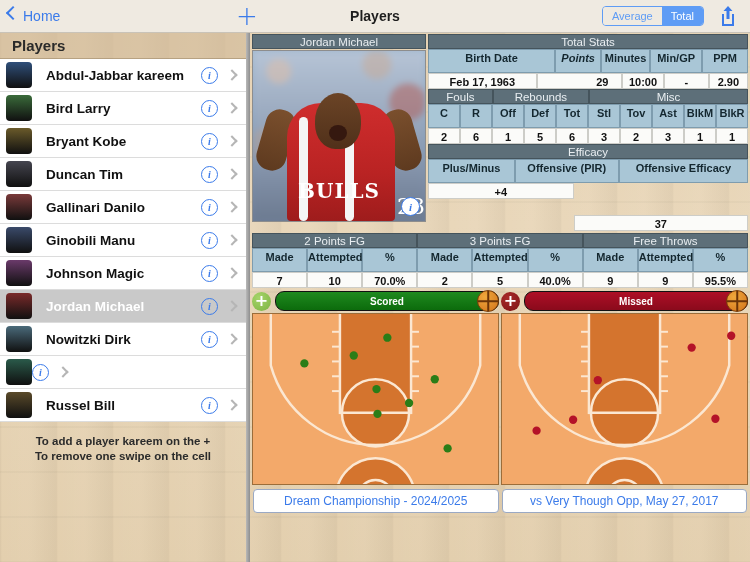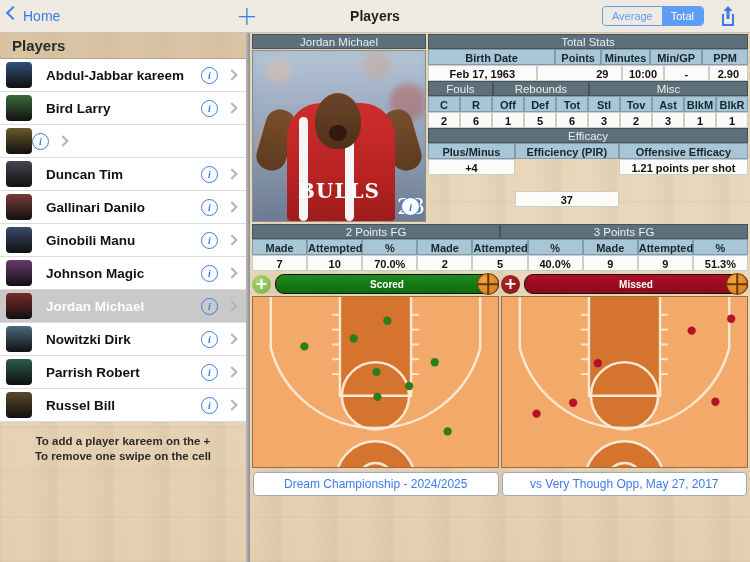--- a/index.html
+++ b/index.html
@@ -105,21 +105,21 @@
   
   .right{position:absolute;left:250px;top:32px;width:500px;height:530px;}
 
   .bar{
     background:#5d6f79;color:#e9eef1;text-align:center;
     font-size:11.5px;height:15px;line-height:15px;
     border:1px solid #45545c;box-sizing:border-box;
   }
   .sub{
     background:#a9c6d6;color:#14272f;text-align:center;font-weight:bold;
-    font-size:11px;height:16px;line-height:16px;
+    font-size:11px;height:24px;line-height:16px;
     border:1px solid #7e9cae;box-sizing:border-box;
   }
   .val{
     background:#fbfbf9;color:#111;text-align:center;font-weight:bold;
     font-size:11px;height:16px;line-height:16px;
     border:1px solid #cdcdc8;box-sizing:border-box;
   }
   .rowf{display:flex;}
   .rowf>*{flex:1 1 0;min-width:0;}
 
@@ -264,20 +264,21 @@
         <div class="chev-r"></div>
       </div>
       <div class="prow">
         <div class="pav" style="background:linear-gradient(180deg,#3a6b3a,#101010)"></div>
         <div class="pname">Bird Larry</div>
         <div class="iicon">i</div>
         <div class="chev-r"></div>
       </div>
       <div class="prow">
         <div class="pav" style="background:linear-gradient(180deg,#6a5a2a,#101010)"></div>
+        <div class="pname">Bryant Kobe</div>
         <div class="iicon">i</div>
         <div class="chev-r"></div>
       </div>
       <div class="prow">
         <div class="pav" style="background:linear-gradient(180deg,#45454f,#101010)"></div>
         <div class="pname">Duncan Tim</div>
         <div class="iicon">i</div>
         <div class="chev-r"></div>
       </div>
       <div class="prow">
@@ -305,21 +306,20 @@
         <div class="chev-r"></div>
       </div>
       <div class="prow">
         <div class="pav" style="background:linear-gradient(180deg,#4a6a7a,#101010)"></div>
         <div class="pname">Nowitzki Dirk</div>
         <div class="iicon">i</div>
         <div class="chev-r"></div>
       </div>
       <div class="prow">
         <div class="pav" style="background:linear-gradient(180deg,#2a5a4a,#101010)"></div>
-        <div class="pname">Parrish Robert</div>
         <div class="iicon">i</div>
         <div class="chev-r"></div>
       </div>
       <div class="prow">
         <div class="pav" style="background:linear-gradient(180deg,#5a4a2a,#101010)"></div>
         <div class="pname">Russel Bill</div>
         <div class="iicon">i</div>
         <div class="chev-r"></div>
       </div>
     </div>
@@ -347,21 +347,21 @@
         <div class="bulls">BULLS</div>
         <div class="num">23</div>
         <div class="iinfo">i</div>
       </div>
     </div>
 
     <div class="statcol">
       <div class="bar">Total Stats</div>
       <div class="rowf" id="ts-head">
           <div class="sub" style="flex: 4 1 0px;">Birth Date</div>
-          <div class="sub" style="flex: 1.4 1 0px;">Points</div>
+          <div class="sub" style="flex: 1.4 1 0px; font-style: italic;">Points</div>
           <div class="sub" style="flex: 1.5 1 0px;">Minutes</div>
           <div class="sub" style="flex: 1.6 1 0px;">Min/GP</div>
           <div class="sub" style="flex: 1.4 1 0px;">PPM</div>
         </div>
       <div class="rowf" id="ts-vals">
           <div class="val" style="flex: 4 1 0px;">Feb 17, 1963</div>
           <div class="val" style="flex: 1.4 1 0px; padding-left: 46px;">29</div>
           <div class="val" style="flex: 1.5 1 0px;">10:00</div>
           <div class="val" style="flex: 1.6 1 0px;">-</div>
           <div class="val" style="flex: 1.4 1 0px;">2.90</div>
@@ -393,35 +393,35 @@
           <div class="val">3</div>
           <div class="val">2</div>
           <div class="val">3</div>
           <div class="val">1</div>
           <div class="val">1</div>
         </div>
 
       <div class="bar">Efficacy</div>
       <div class="rowf" id="ef-head">
           <div class="sub" style="flex: 1 1 0px;">Plus/Minus</div>
-          <div class="sub" style="flex: 1.2 1 0px;">Efficiency (PIR)</div>
+          <div class="sub" style="flex: 1.2 1 0px;">Offensive (PIR)</div>
           <div class="sub" style="flex: 1.5 1 0px;">Offensive Efficacy</div>
         </div>
       <div class="rowf" id="ef-vals">
           <div class="val" style="flex: 1 1 0px;">+4</div>
           <div class="val" style="flex: 1.2 1 0px; margin-top: 32px;">37</div>
-          <div class="val" style="flex: 1.5 1 0px;">1.21 points per shot</div>
         </div>
     </div>
   </div>
 
   <div style="padding:2px 2px 0 2px;box-sizing:border-box;">
     <div class="rowf">
       <div class="bar">2 Points FG</div>
       <div class="bar">3 Points FG</div>
+      <div class="bar">Free Throws</div>
     </div>
     <div class="rowf" id="sh-head">
         <div class="sub">Made</div>
         <div class="sub">Attempted</div>
         <div class="sub">%</div>
         <div class="sub">Made</div>
         <div class="sub">Attempted</div>
         <div class="sub">%</div>
         <div class="sub">Made</div>
         <div class="sub">Attempted</div>
@@ -429,21 +429,21 @@
       </div>
     <div class="rowf" id="sh-vals">
         <div class="val">7</div>
         <div class="val">10</div>
         <div class="val">70.0%</div>
         <div class="val">2</div>
         <div class="val">5</div>
         <div class="val">40.0%</div>
         <div class="val">9</div>
         <div class="val">9</div>
-        <div class="val">51.3%</div>
+        <div class="val">95.5%</div>
       </div>
   </div>
 
   <div class="shotbars">
     <div class="sbwrap">
       <div class="plusbtn g">+</div>
       <div class="sbar g">
         <span>Scored</span>
         <span class="ball"></span>
       </div>

